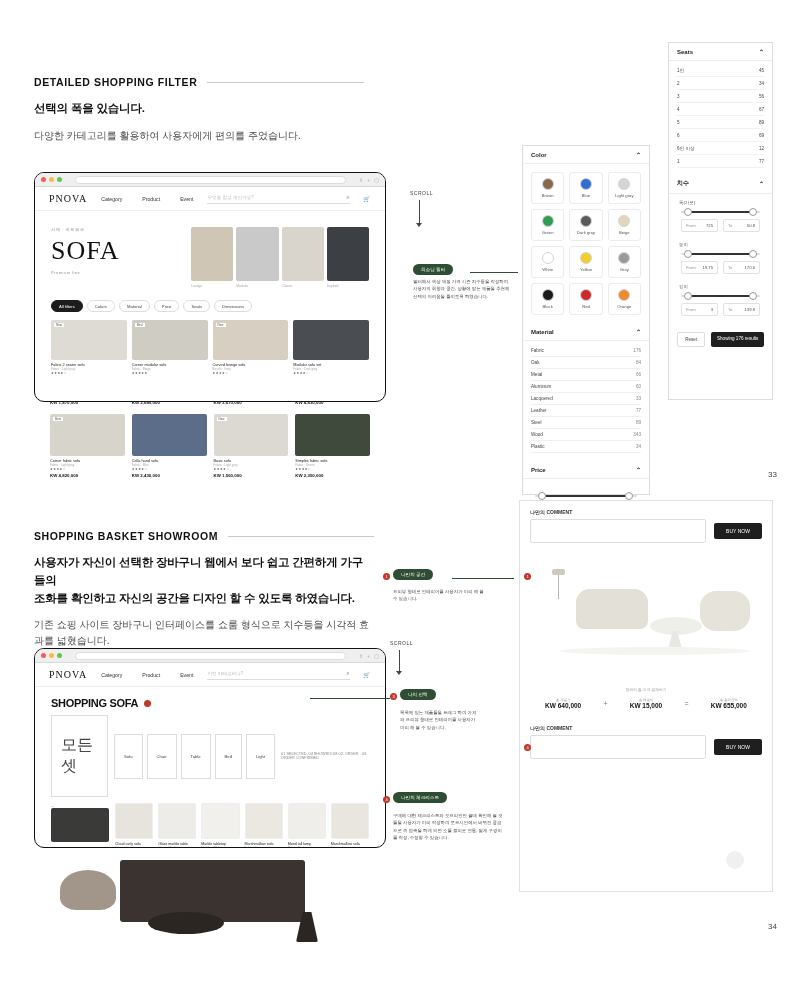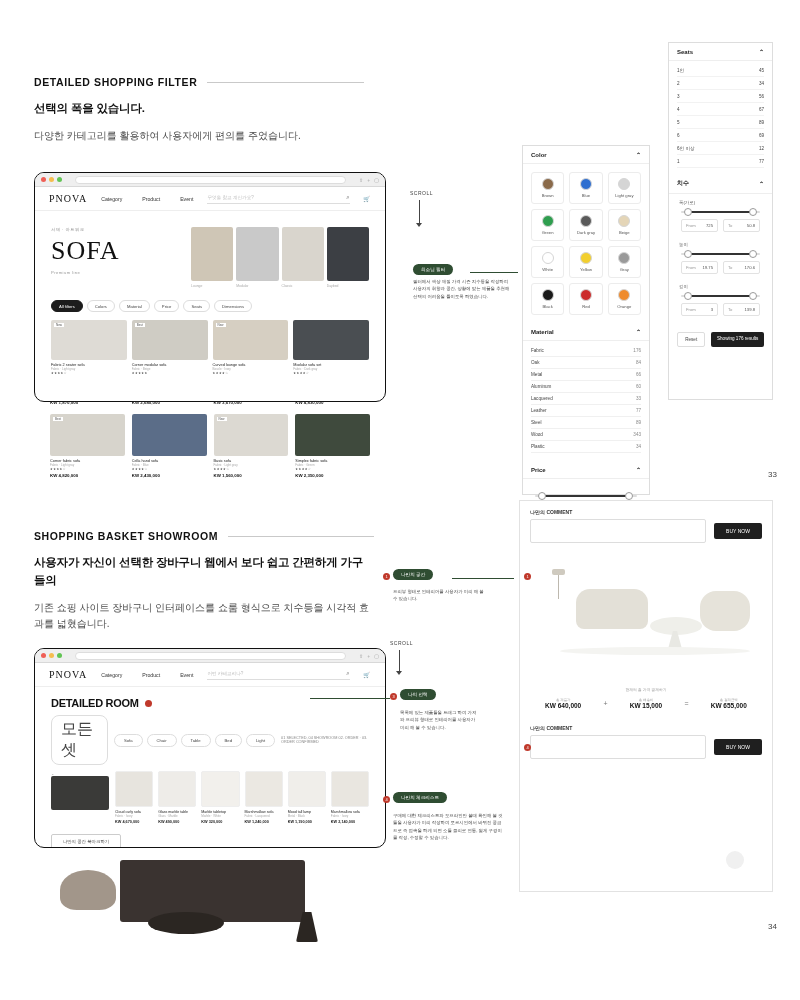--- a/index.html
+++ b/index.html
@@ -148,21 +148,21 @@
   }
   .hline { position:absolute; background:#2f4d32; }
   .scroll-label { position:absolute; font-size:5px; color:#444; letter-spacing:.5px; }
   .arrow-down { position:absolute; width:1px; background:#444; }
   .arrow-head { position:absolute; width:0;height:0;
     border-left:3px solid transparent; border-right:3px solid transparent; border-top:4px solid #444;}
 
   
   .sr-title { font-size:11px; font-weight:700; color:#111; letter-spacing:-.3px; }
   .tabs { display:flex; gap:4px; font-size:4.2px; }
-  .tab { padding:3px 9px; border:1px solid #ddd; border-radius:8px; color:#444;}
+  .tab { padding:19px 9px; border:1px solid #ddd; border-radius:0; color:#444;}
   .order-meta { margin-left:auto; font-size:3.8px; color:#888; }
 
   .sr-grid { display:grid; grid-template-columns:repeat(6,1fr); gap:5px; }
   .sr-card .thumb { height:36px; border:1px solid #eee; border-radius:2px; }
   .sr-card .nm { font-size:3.6px; color:#222; margin-top:3px;}
   .sr-card .dsc { font-size:3px; color:#aaa;}
   .sr-card .pr { font-size:3.8px; font-weight:700; margin-top:2px;}
 
   .dark-btn-wide {
     border:1px solid #ccc; font-size:4.4px; color:#444; text-align:center;
@@ -603,20 +603,21 @@
 
   <div class="pgnum" style="left:768px; top:470px;">33</div>
 
   <div style="position:absolute; left:34px; top:530px; width:340px;">
     <div class="sec-head">
       <div class="sec-title">SHOPPING BASKET SHOWROOM</div>
       <div class="sec-rule"></div>
     </div>
     <div class="lead">
       <div>사용자가 자신이 선택한 장바구니 웹에서 보다 쉽고 간편하게 가구들의</div>
+      <div>조화를 확인하고 자신의 공간을 디자인 할 수 있도록 하였습니다.</div>
     </div>
     <div class="sub">기존 쇼핑 사이트 장바구니 인터페이스를 쇼룸 형식으로 치수등을 시각적 효과를 넓혔습니다.</div>
   </div>
 
   <div class="browser" style="left:34px; top:648px; width:352px; height:200px;">
     <div class="bbar">
       <span class="dot r"></span>
       <span class="dot y"></span>
       <span class="dot g"></span>
       <div class="url"></div>
@@ -633,21 +634,21 @@
         <span>Event</span>
       </div>
       <div class="searchbox">
         <span class="ph">어떤 카테고리나?</span>
         <span class="ic" style="margin-left:auto;">⌕</span>
       </div>
       <span class="ic">🛒</span>
     </div>
 
     <div style="display:flex; align-items:center; gap:6px; padding:10px 16px 4px 16px;">
-      <div class="sr-title">DETAILED ROOM</div>
+      <div class="sr-title">SHOPPING SOFA</div>
       <span style="width:7px;height:7px;border-radius:50%;background:#c0392b;"></span>
     </div>
 
     <div style="display:flex; align-items:center; gap:6px; padding:2px 16px 6px 16px;">
       <div class="tab">모든 셋</div>
       <div class="tabs">
         <div class="tab">Sofa</div>
         <div class="tab">Chair</div>
         <div class="tab">Table</div>
         <div class="tab">Bed</div>

